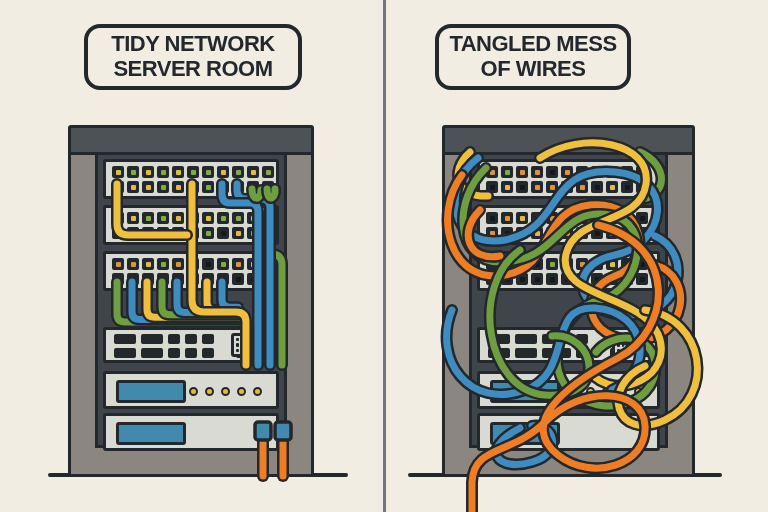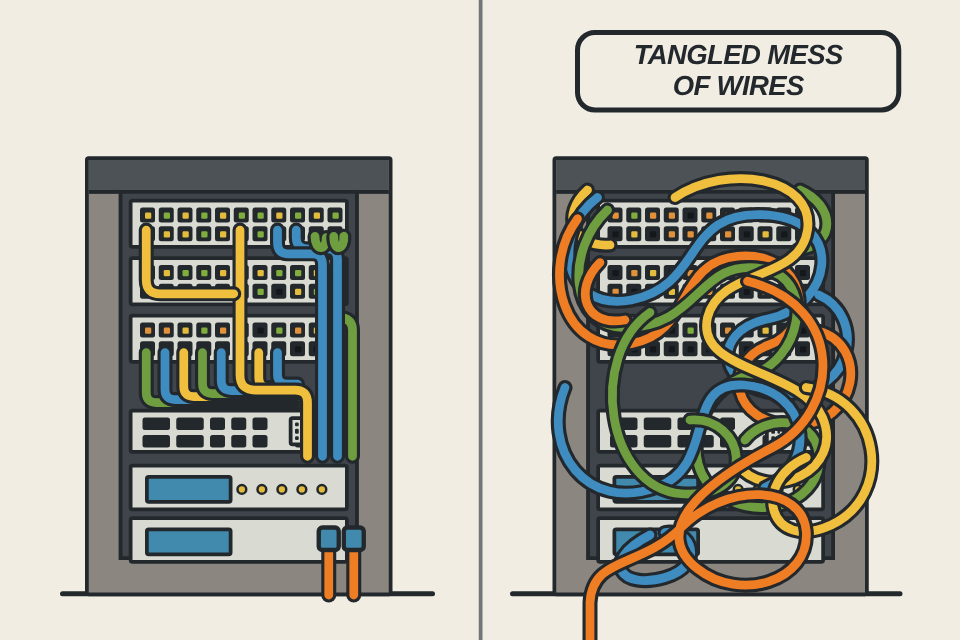--- a/index.html
+++ b/index.html
@@ -8,21 +8,21 @@
   .divider{position:absolute;left:383px;top:0;width:3px;height:512px;background:var(--divider);}
   .floor{position:absolute;top:473px;height:4px;background:var(--outline);border-radius:2px;}
   .floor.fl-left{left:48px;width:300px;}
   .floor.fl-right{left:408px;width:314px;}
 
   .label-box{position:absolute;top:24px;height:66px;border:4px solid var(--outline);
              border-radius:16px;display:flex;align-items:center;justify-content:center;
              text-align:center;font-weight:bold;font-size:22px;line-height:1.12;
              letter-spacing:-0.5px;color:var(--outline);white-space:pre-line;box-sizing:border-box;}
   .label-box.lb-left{left:84px;width:218px;}
-  .label-box.lb-right{left:460px;width:261px;font-style:italic;}
+  .label-box.lb-right{left:435px;width:196px;}
 
   .rack{position:absolute;top:125px;height:352px;background:var(--rack_frame);
         border:3px solid var(--outline);border-radius:3px;box-sizing:border-box;}
   .rack.rk-left{left:68px;width:246px;}
   .rack.rk-right{left:442px;width:253px;}
   .rack-top{position:absolute;left:0;top:0;right:0;height:24px;background:var(--rack_top);
             border-bottom:3px solid var(--outline);}
   .rack-interior{position:absolute;left:24px;right:24px;top:24px;bottom:26px;
                  background:var(--rack_interior);border:3px solid var(--outline);}
   .unit{position:absolute;left:5px;right:5px;background:var(--panel_face);
@@ -682,16 +682,18 @@
         <path class="cable c-green" d="M520,250 C470,285 485,390 545,395 C610,400 595,332 552,336"></path>
       <path class="cable outline" d="M645,310 C705,318 716,396 665,420 C615,443 600,386 645,366"></path>
         <path class="cable c-yellow" d="M645,310 C705,318 716,396 665,420 C615,443 600,386 645,366"></path>
       <path class="cable outline" d="M520,428 C478,450 498,472 532,462 C566,452 552,422 532,426"></path>
         <path class="cable c-blue" d="M520,428 C478,450 498,472 532,462 C566,452 552,422 532,426"></path>
       <path class="cable outline" d="M598,225 C678,245 672,330 618,358 C560,388 520,425 558,455 C592,482 648,465 645,425 C642,388 582,385 545,422 C512,455 474,445 472,482 L472,514"></path>
         <path class="cable c-orange" d="M598,225 C678,245 672,330 618,358 C560,388 520,425 558,455 C592,482 648,465 645,425 C642,388 582,385 545,422 C512,455 474,445 472,482 L472,514"></path>
     </g>
   </svg>
 
+  <div class="label-box lb-left">TIDY NETWORK
+SERVER ROOM</div>
   <div class="label-box lb-right">TANGLED MESS
 OF WIRES</div>
 
 </div>
 
 </body></html>

